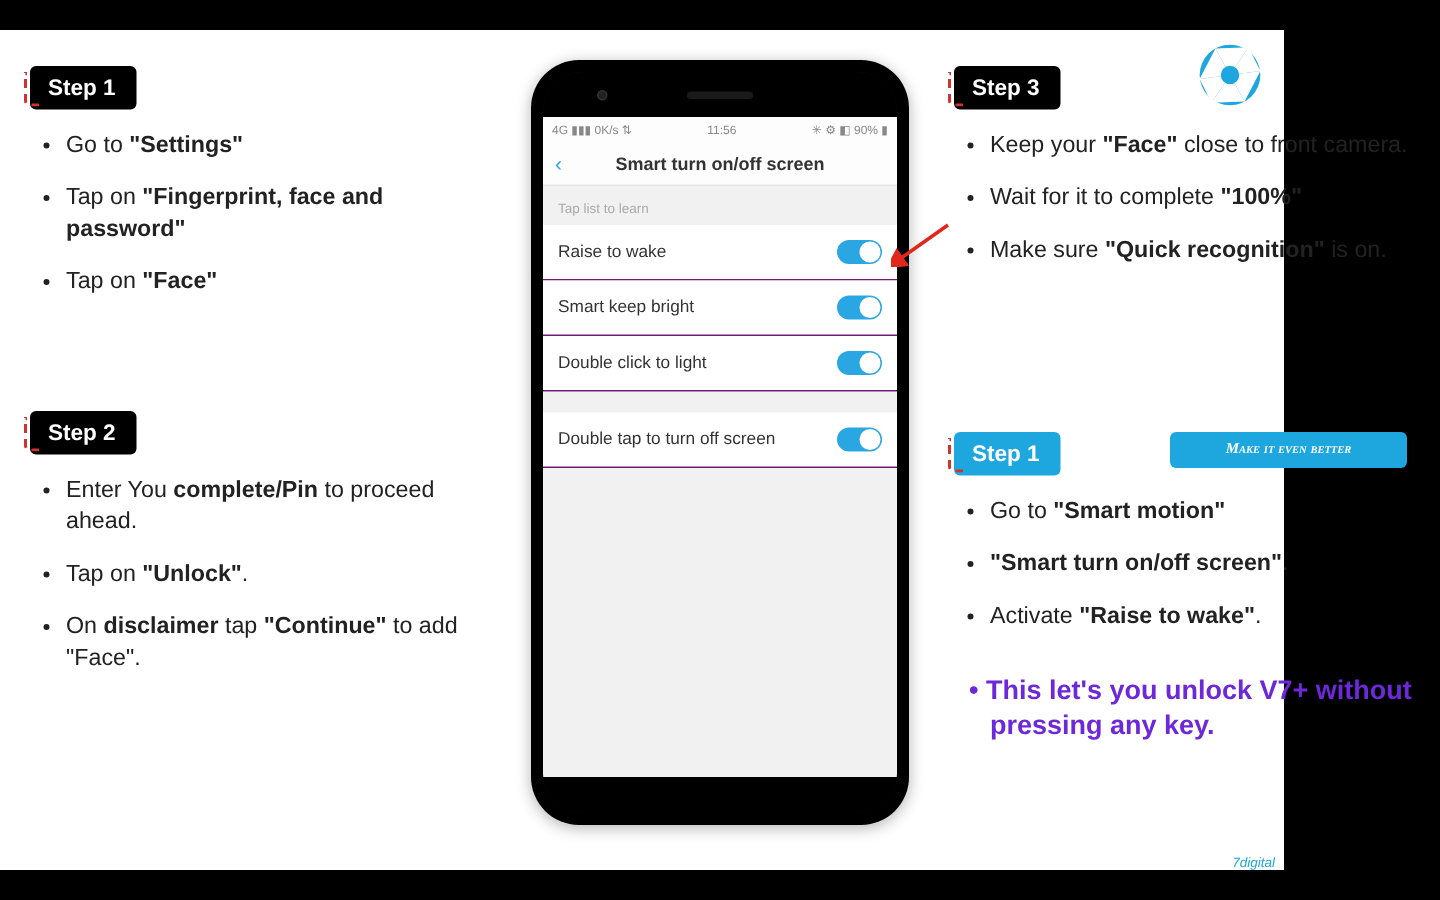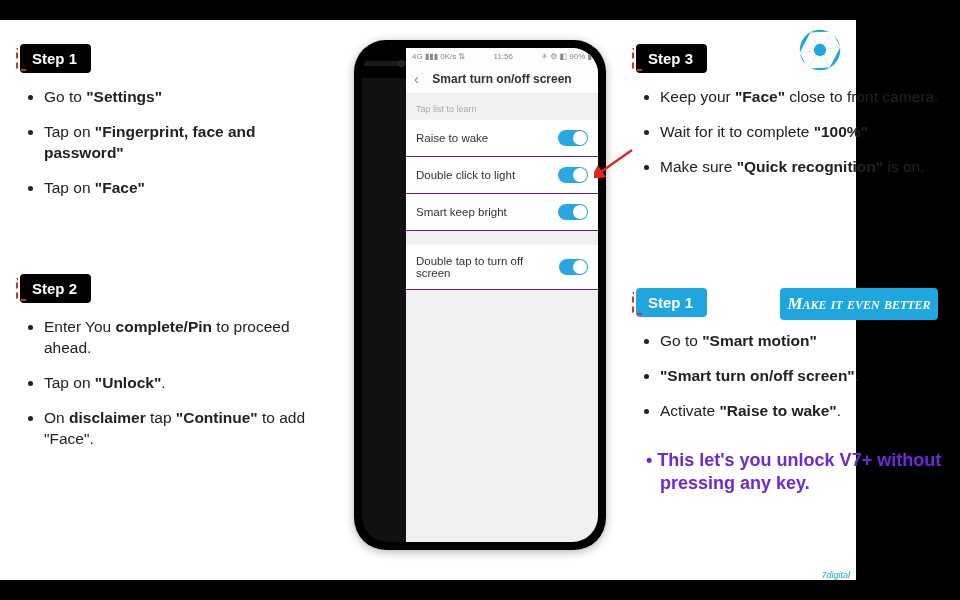--- a/index.html
+++ b/index.html
@@ -53,21 +53,21 @@
   .left2 { top: 254px; left: 20px; }
   .right1 { top: 24px; left: 636px; width: 310px; }
   .right2 { top: 268px; left: 636px; width: 310px; }
   .make-better {
     position: absolute; top: 268px; left: 780px;
     width: 158px; padding: 6px 0;
     background: #1ea7df; color: #fff;
     text-align: center; border-radius: 4px;
     font-family: "Comic Sans MS", cursive;
     font-style: italic; font-weight: 700;
-    font-size: 17px; line-height: 1.2;
+    font-size: 10px; line-height: 1.2;
     font-variant: small-caps;
   }
   .highlight-tip {
     color: #6d28d9; font-weight: 700;
     font-size: 18px; line-height: 1.3;
     margin: 27px 0 0 24px;
     text-indent: -14px;
   }
   .highlight-tip::before { content: "• "; }
   
@@ -78,21 +78,21 @@
     background: #000;
     border-radius: 32px;
     padding: 8px;
     box-shadow: 0 2px 10px rgba(0,0,0,.3);
   }
   .phone-inner {
     width: 100%; height: 100%;
     border-radius: 26px;
     overflow: hidden;
     background: #111;
-    display: flex; flex-direction: row;
+    display: flex; flex-direction: column;
   }
   .phone-top {
     height: 30px; background: #000;
     display: flex; align-items: center; justify-content: center;
     position: relative;
   }
   .phone-top .cam {
     width: 7px; height: 7px; border-radius: 50%;
     background: #222; border: 1px solid #333;
     position: absolute; left: 36px;
@@ -224,25 +224,25 @@
         <div class="screen-header">
           <span class="back">‹</span>
           <span class="title">Smart turn on/off screen</span>
         </div>
         <div class="section-label">Tap list to learn</div>
         <div class="row">
           <span>Raise to wake</span>
           <span class="toggle"></span>
         </div>
         <div class="row">
+          <span>Smart keep bright</span>
+          <span class="toggle"></span>
+        </div>
+        <div class="row">
           <span>Double click to light</span>
-          <span class="toggle"></span>
-        </div>
-        <div class="row">
-          <span>Smart keep bright</span>
           <span class="toggle"></span>
         </div>
         <div class="gap"></div>
         <div class="row">
           <span>Double tap to turn off screen</span>
           <span class="toggle"></span>
         </div>
       </div>
       <div class="phone-bottom"></div>
     </div>

